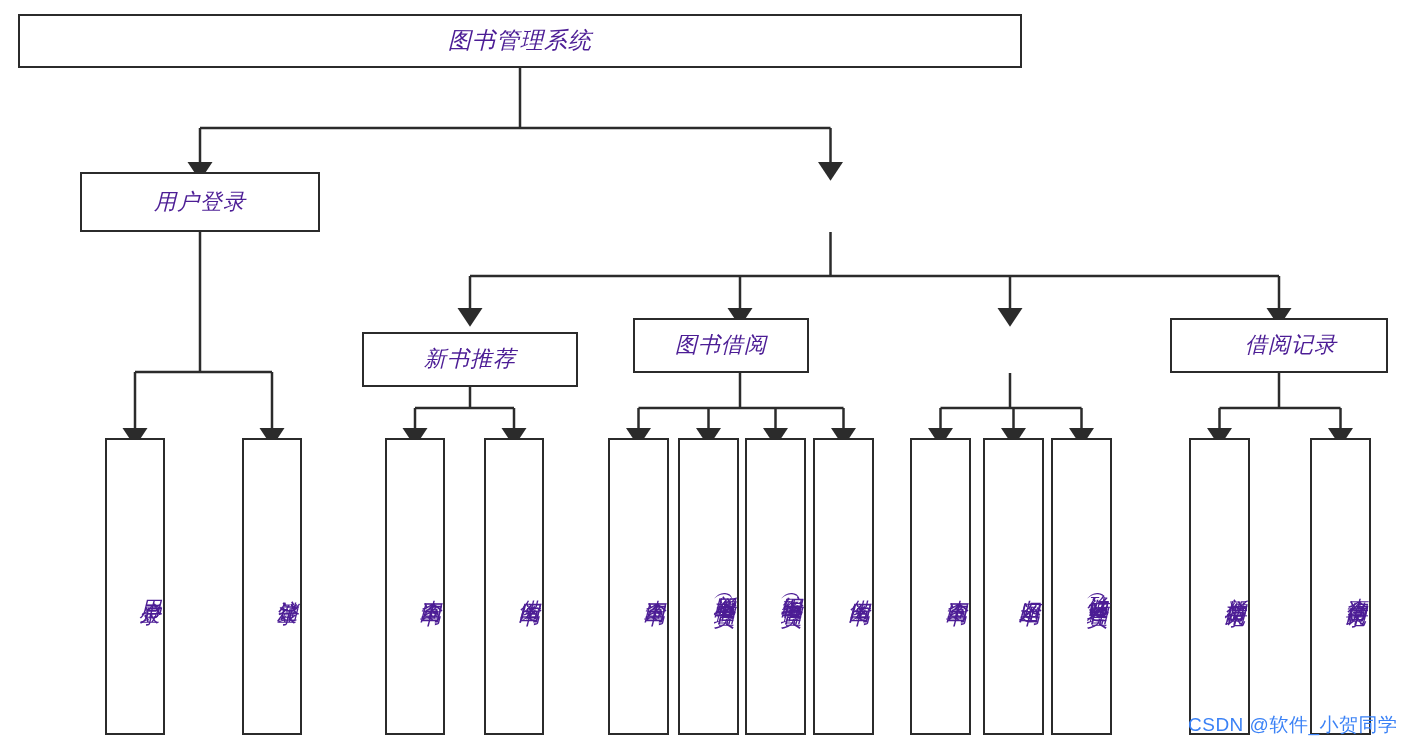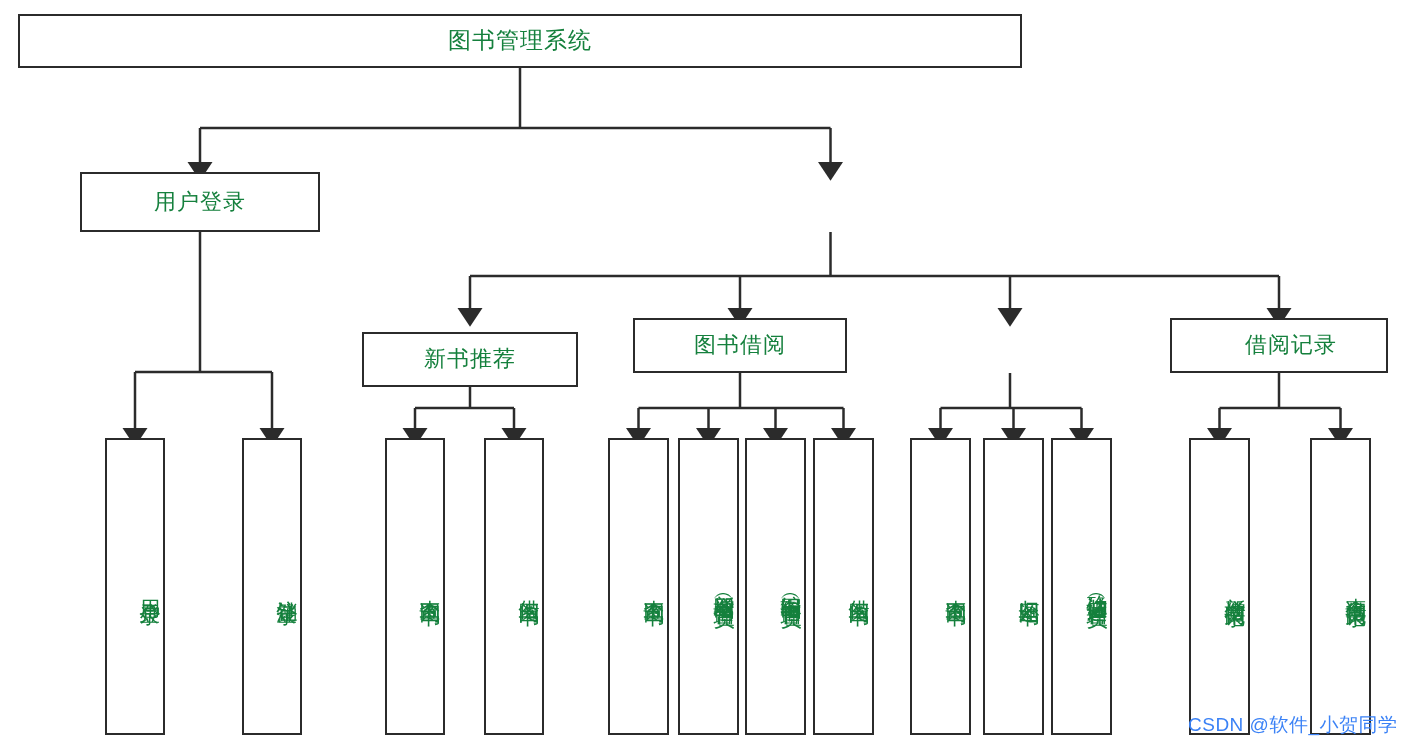--- a/index.html
+++ b/index.html
@@ -26,21 +26,22 @@
     pointer-events: none;
   }
   .node {
     position: absolute;
     box-sizing: border-box;
     background: #ffffff;
     border: 2.5px solid #2b2b2b;
     display: flex;
     align-items: center;
     justify-content: center;
-    color: #15803d;
+    color: #4c1d95;
+    font-style: italic;
   }
   .node.horiz {
     font-size: 22px;
     letter-spacing: 1px;
     line-height: 1.2;
   }
   .node.vert {
     writing-mode: vertical-rl;
     text-orientation: upright;
     font-size: 21px;
@@ -123,21 +124,21 @@
 
   <div class="node horiz" style="left: 80px; top: 172px; width: 240px; height: 60px;">
     <span>用户登录</span>
   </div>
 
 
   <div class="node horiz" style="left: 362px; top: 332px; width: 216px; height: 55px;">
     <span>新书推荐</span>
   </div>
 
-  <div class="node horiz" style="left: 633px; top: 318px; width: 214px; height: 55px;">
+  <div class="node horiz" style="left: 633px; top: 318px; width: 176px; height: 55px;">
     <span>图书借阅</span>
   </div>
 
 
   <div class="node horiz" style="left: 1170px; top: 318px; width: 218px; height: 55px; padding-left: 24px;">
     <span>借阅记录</span>
   </div>
 
   <div class="node vert" style="left: 105px; top: 438px; width: 60px; height: 297px;">
     <span class="vtext">用户登录</span>

